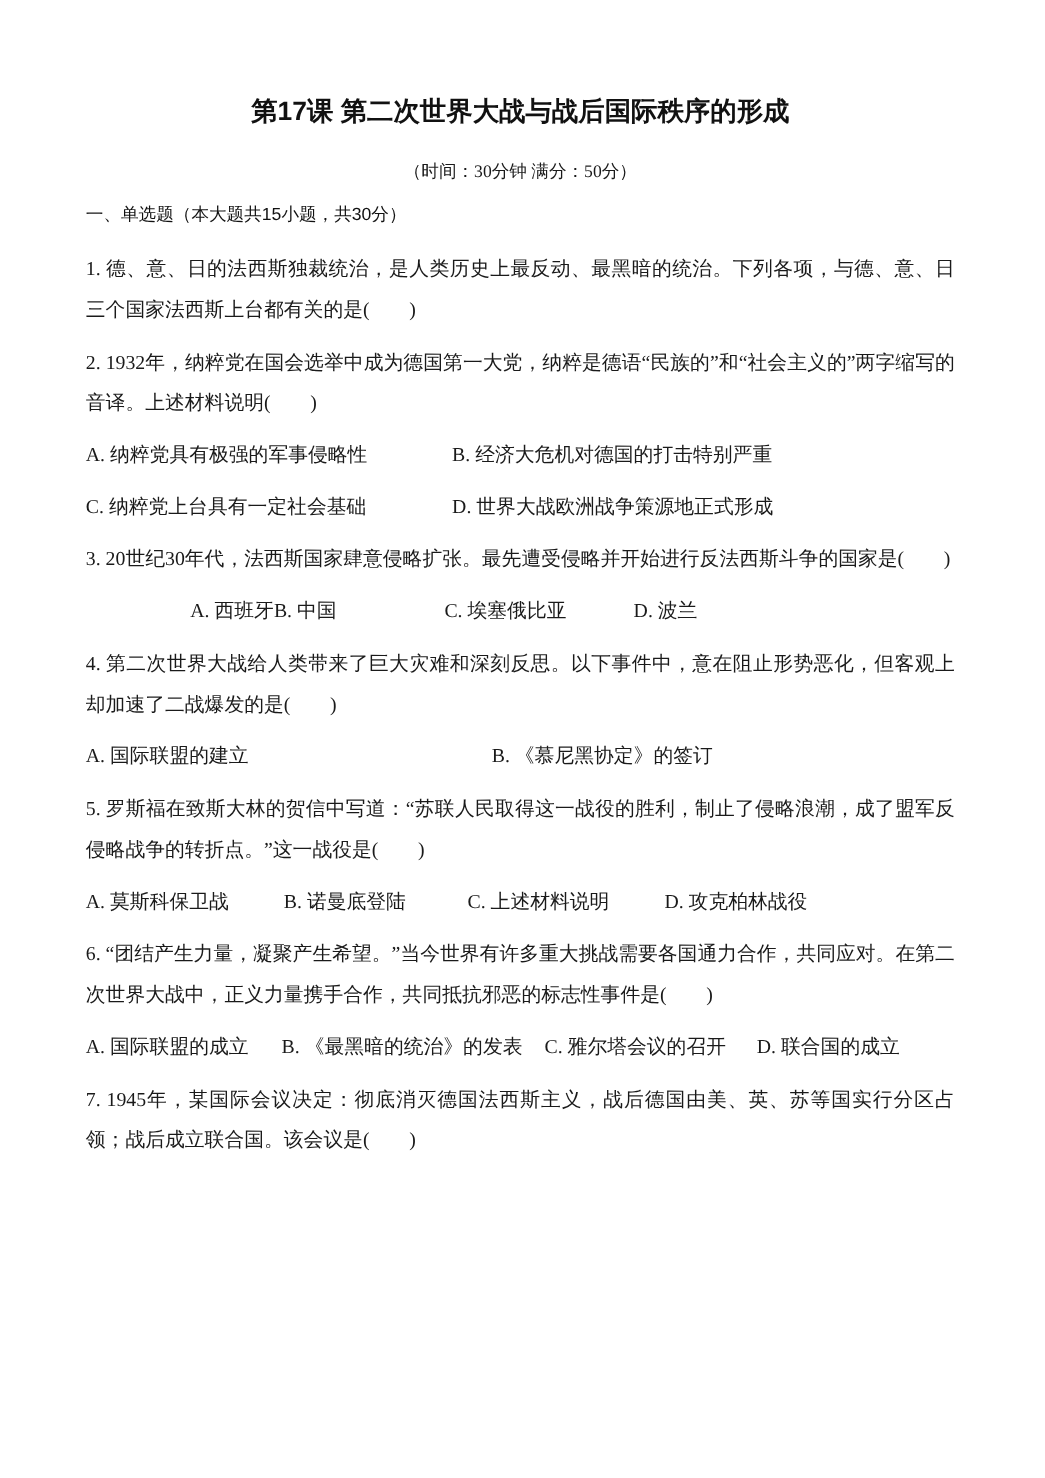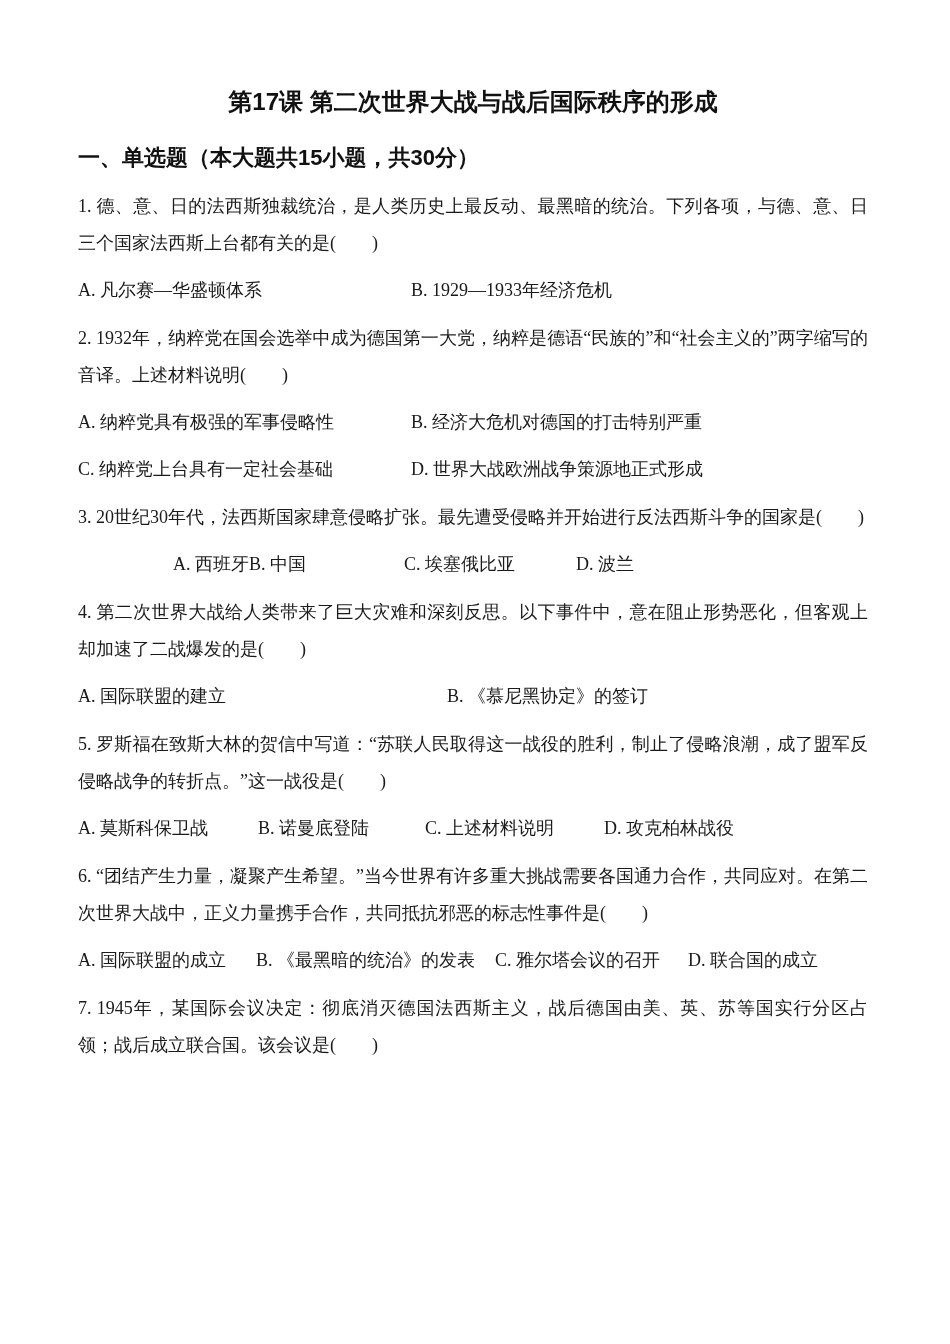--- a/index.html
+++ b/index.html
@@ -30,24 +30,24 @@
     color: #111111;
   }
   .subtitle {
     margin: 26px 0 0 0;
     font-size: 16px;
     line-height: 24px;
     text-align: center;
     color: #1a1a1a;
   }
   .section-heading {
-    margin: 26px 0 0 0;
+    margin: 14px 0 0 0;
     font-family: "Liberation Sans", "DejaVu Sans", sans-serif;
-    font-weight: bold;
-    font-size: 22px;
+    font-weight: normal;
+    font-size: 16px;
     line-height: 26px;
     color: #111111;
   }
   .questions {
     margin-top: 17px;
   }
   .question {
     margin: 0 0 11px 0;
   }
   .stem {
@@ -80,28 +80,28 @@
   .cw239 { width: 239px; }
   .cw193 { width: 193px; }
 </style>
 </head>
 <body>
 
 <div class="page">
 
   <h1 class="title">第17课 第二次世界大战与战后国际秩序的形成</h1>
 
+  <p class="subtitle">（时间：30分钟 满分：50分）</p>
 
   <h2 class="section-heading">一、单选题（本大题共15小题，共30分）</h2>
 
   <div class="questions">
 
     <div class="question">
       <p class="stem">1. 德、意、日的法西斯独裁统治，是人类历史上最反动、最黑暗的统治。下列各项，与德、意、日三个国家法西斯上台都有关的是(　　)</p>
-      <p class="opts"><span class="opt cw333">A. 凡尔赛—华盛顿体系</span><span class="opt">B. 1929—1933年经济危机</span></p>
     </div>
 
     <div class="question">
       <p class="stem">2. 1932年，纳粹党在国会选举中成为德国第一大党，纳粹是德语“民族的”和“社会主义的”两字缩写的音译。上述材料说明(　　)</p>
       <p class="opts"><span class="opt cw333">A. 纳粹党具有极强的军事侵略性</span><span class="opt">B. 经济大危机对德国的打击特别严重</span></p>
       <p class="opts"><span class="opt cw333">C. 纳粹党上台具有一定社会基础</span><span class="opt">D. 世界大战欧洲战争策源地正式形成</span></p>
     </div>
 
     <div class="question">
       <p class="stem">3. 20世纪30年代，法西斯国家肆意侵略扩张。最先遭受侵略并开始进行反法西斯斗争的国家是(　　)</p>

